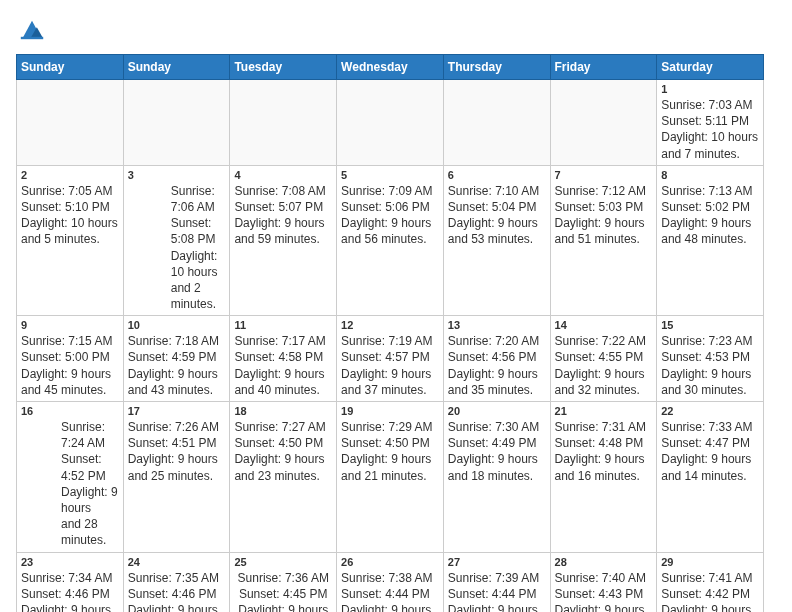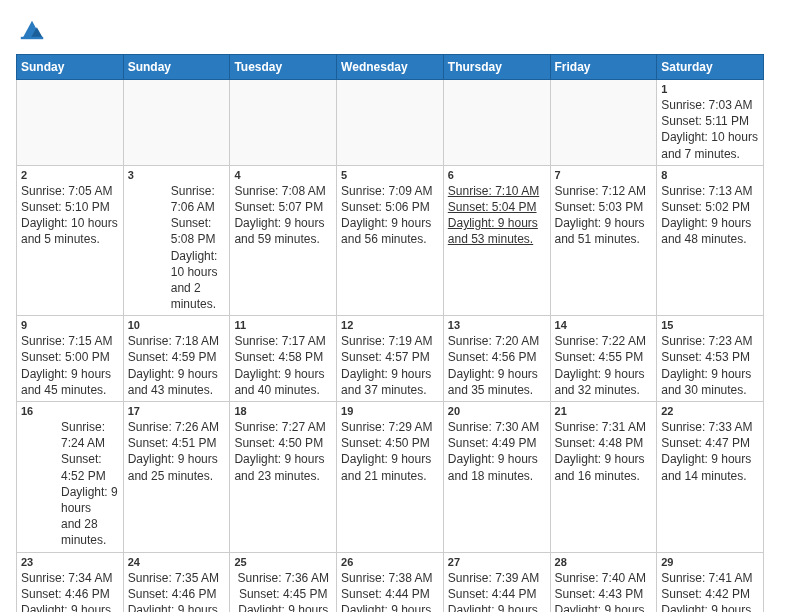--- a/index.html
+++ b/index.html
@@ -172,21 +172,21 @@
           </td>
           <td>
             <span class="day-number">5</span>
             <div class="cell-content" style="white-space: pre-line;">Sunrise: 7:09 AM
 Sunset: 5:06 PM
 Daylight: 9 hours
 and 56 minutes.</div>
           </td>
           <td>
             <span class="day-number">6</span>
-            <div class="cell-content" style="white-space: pre-line; text-decoration: underline;">Sunrise: 7:10 AM
+            <div class="cell-content" style="white-space: pre-line;">Sunrise: 7:10 AM
 Sunset: 5:04 PM
 Daylight: 9 hours
 and 53 minutes.</div>
           </td>
           <td>
             <span class="day-number">7</span>
             <div class="cell-content" style="white-space: pre-line;">Sunrise: 7:12 AM
 Sunset: 5:03 PM
 Daylight: 9 hours
 and 51 minutes.</div>

